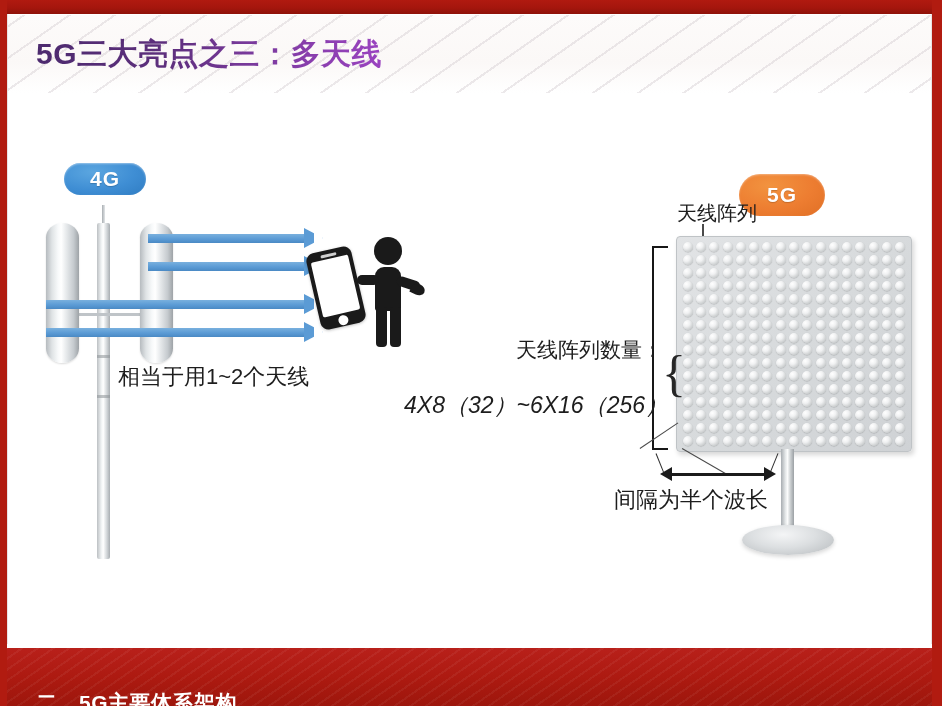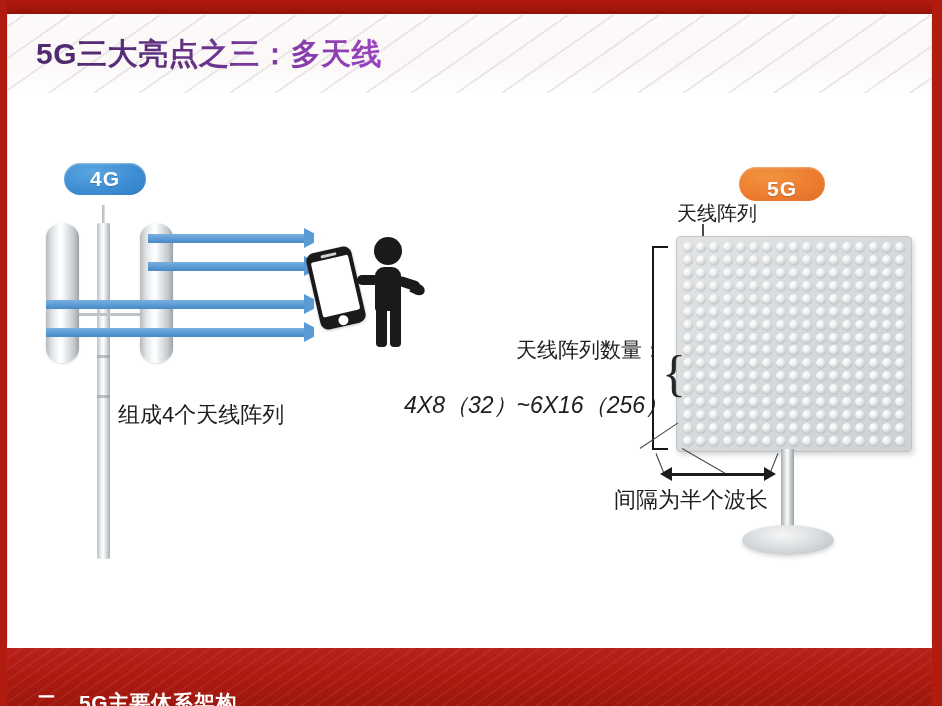--- a/index.html
+++ b/index.html
@@ -105,24 +105,23 @@
     font-size: 21px;
     letter-spacing: 1px;
     text-shadow: 0 1px 1px rgba(0,0,0,0.18);
   }
   .badge-4g {
     left: 64px; top: 163px; width: 82px; height: 32px;
     background: radial-gradient(ellipse at 35% 28%, #5ba6e0 0%, #3f8ed4 55%, #2f7cc2 100%);
     box-shadow: inset 0 1px 2px rgba(255,255,255,0.45);
   }
   .badge-5g {
-    left: 739px; top: 167px; width: 86px; height: 34px;
+    left: 739px; top: 174px; width: 86px; height: 42px;
     background: radial-gradient(ellipse at 35% 28%, #f2933f 0%, #ed7d31 55%, #e06f25 100%);
     box-shadow: inset 0 1px 2px rgba(255,255,255,0.35);
-    align-items: flex-end;
   }
 
   
   .tower { position: absolute; left: 40px; top: 205px; width: 180px; height: 360px; }
   .mast {
     position: absolute; left: 57px; top: 18px; width: 13px; height: 336px;
     background: linear-gradient(90deg, #bcc0c3 0%, #eef1f2 32%, #ffffff 48%, #d3d7da 75%, #a8adb1 100%);
     border-radius: 2px;
   }
   .mast-tip {
@@ -393,21 +392,21 @@
   <div class="person">
     <div class="p-head"></div>
     <div class="p-body"></div>
     <div class="p-arm-l"></div>
     <div class="p-arm-r"></div>
     <div class="p-hand-r"></div>
     <div class="p-leg-l"></div>
     <div class="p-leg-r"></div>
   </div>
 
-  <div class="caption cap-4g-2">组成4个天线阵列</div>
+  <div class="caption cap-4g-1">相当于用1~2个天线</div>
 
   <div class="badge badge-5g">
     <span>5G</span>
   </div>
 
   <div class="caption cap-array">天线阵列</div>
   <div class="leader-array"></div>
   <div class="leader-dot"></div>
 
   <div class="panel5g">

